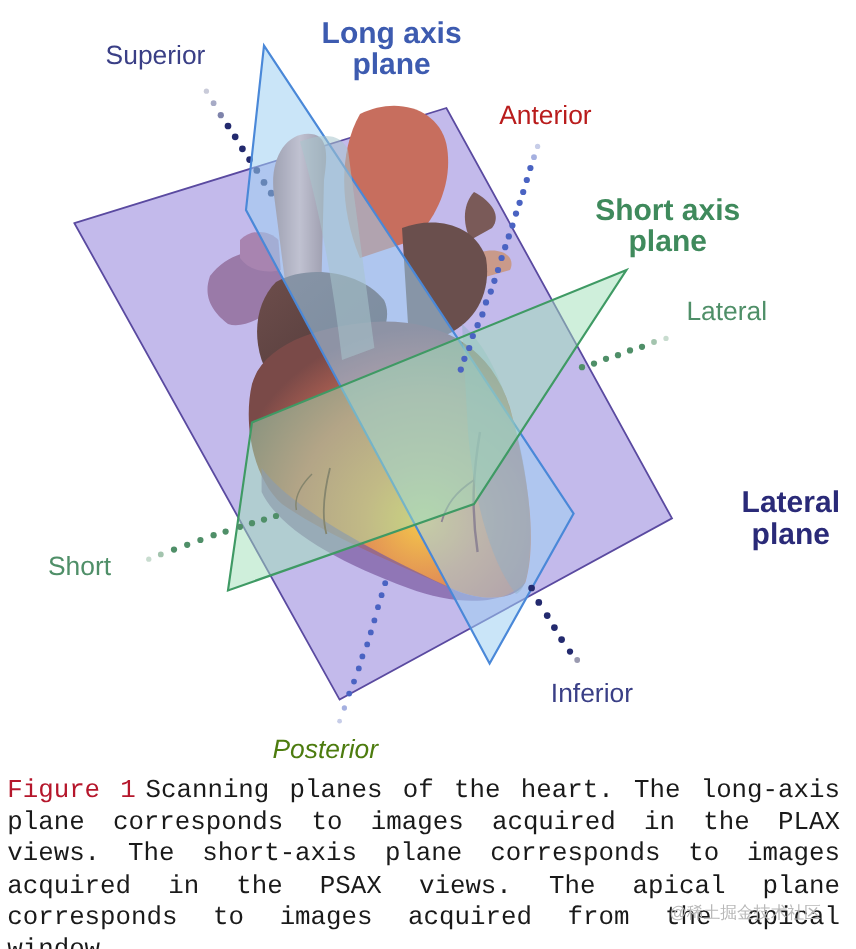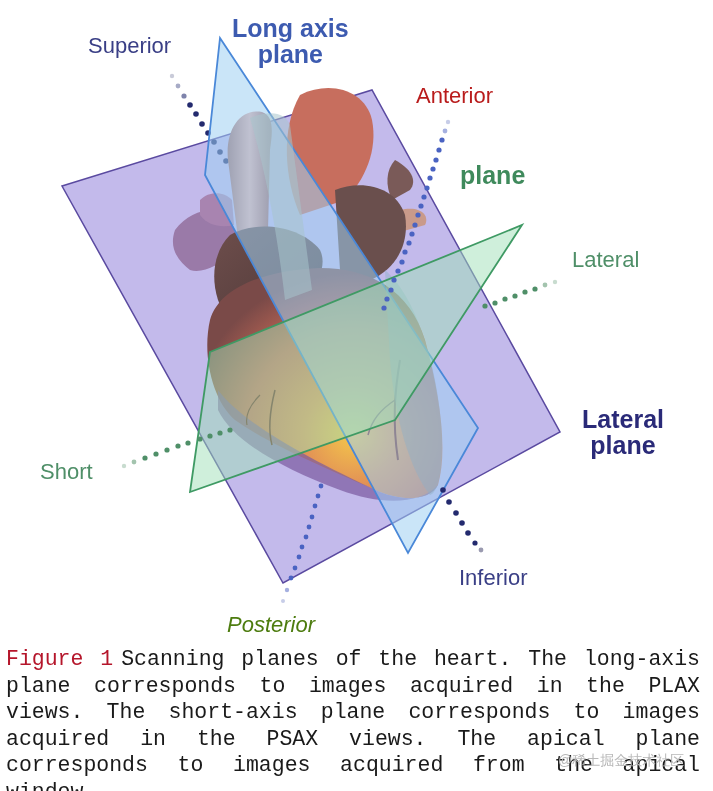--- a/index.html
+++ b/index.html
@@ -1,20 +1,20 @@
 <!DOCTYPE html>
 <html><head>
 <meta charset="utf-8">
 <style>
   html, body { margin: 0; padding: 0; background: #ffffff; }
   body { width: 713px; height: 791px; position: relative; overflow: hidden; font-family: "Liberation Sans", sans-serif; }
   #figure { position: absolute; left: 0; top: 0; width: 695px; height: 640px; }
   .lbl { position: absolute; font-family: "Liberation Sans", sans-serif; white-space: nowrap; line-height: 1.05; }
   .axis-lbl { font-size: 22px; }
-  .plane-lbl { font-size: 25px; font-weight: bold; text-align: center; }
+  .plane-lbl { font-size: 25px; font-weight: bold; text-align: center; margin-left: 36px; }
   #caption { position: absolute; left: 6px; top: 646px; width: 694px; font-size: 21.5px; line-height: 26.5px; color: #1a1a1a; text-align: justify; font-family: Liberation Mono, monospace; }
   #caption .fig-num { color: #b5162b; margin-right: 8px; }
   #watermark { position: absolute; left: 558px; top: 752px; font-size: 14px; color: #b8b8b8; font-family: Liberation Sans, sans-serif; }
 </style>
 </head>
 <body>
 
 <div id="figure">
   <svg width="713" height="640" viewBox="0 0 713 640">
     <defs>
@@ -162,20 +162,21 @@
   <div class="lbl axis-lbl" style="left:40px; top:460px; color:#4f8f68;">Short</div>
   <div class="lbl axis-lbl" style="left:227px; top:613px; color:#4d7c0f;font-style:italic;">Posterior</div>
   <div class="lbl axis-lbl" style="left:459px; top:566px; color:#3a3f86;">Inferior</div>
 
   
   <div class="lbl plane-lbl" style="left:232px; top:15px; color:#3d5bb0;">
     <div>Long axis</div>
     <div>plane</div>
   </div>
   <div class="lbl plane-lbl" style="left:460px; top:162px; color:#3f8a5c;">
+    <div>Short axis</div>
     <div>plane</div>
   </div>
   <div class="lbl plane-lbl" style="left:582px; top:406px; color:#2a2a78;">
     <div>Lateral</div>
     <div>plane</div>
   </div>
 </div>
 
 <div id="caption"><span class="fig-num">Figure 1</span><span>Scanning planes of the heart. The long-axis plane corresponds to images acquired in the PLAX views. The short-axis plane corresponds to images acquired in the PSAX views. The apical plane corresponds to images acquired from the apical window.</span></div>
 

